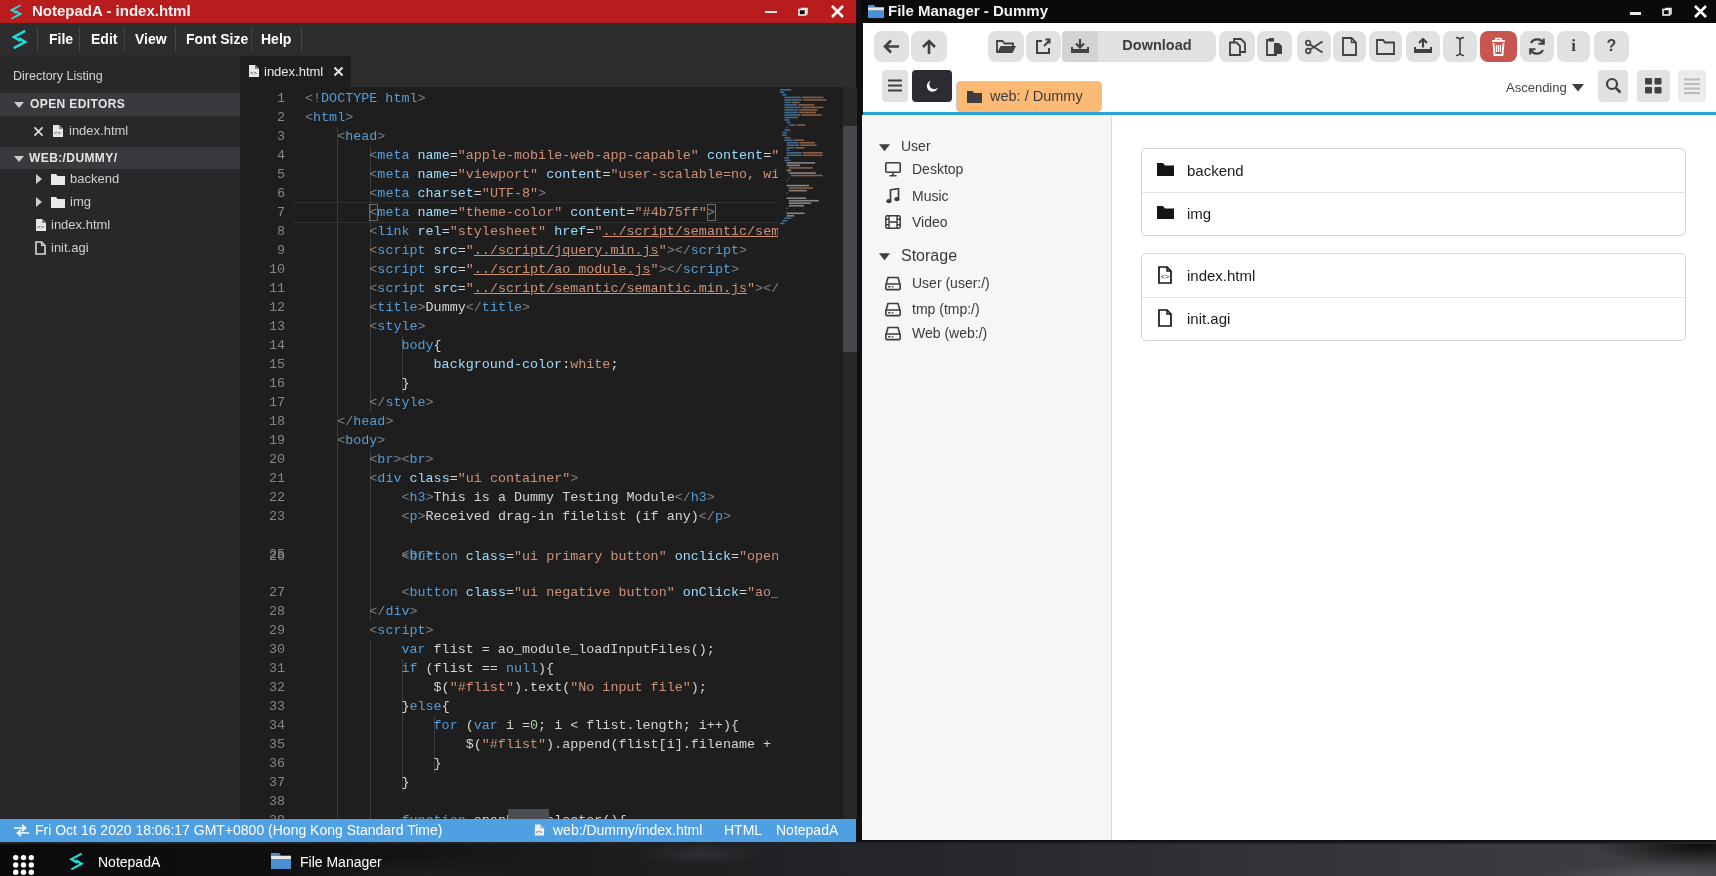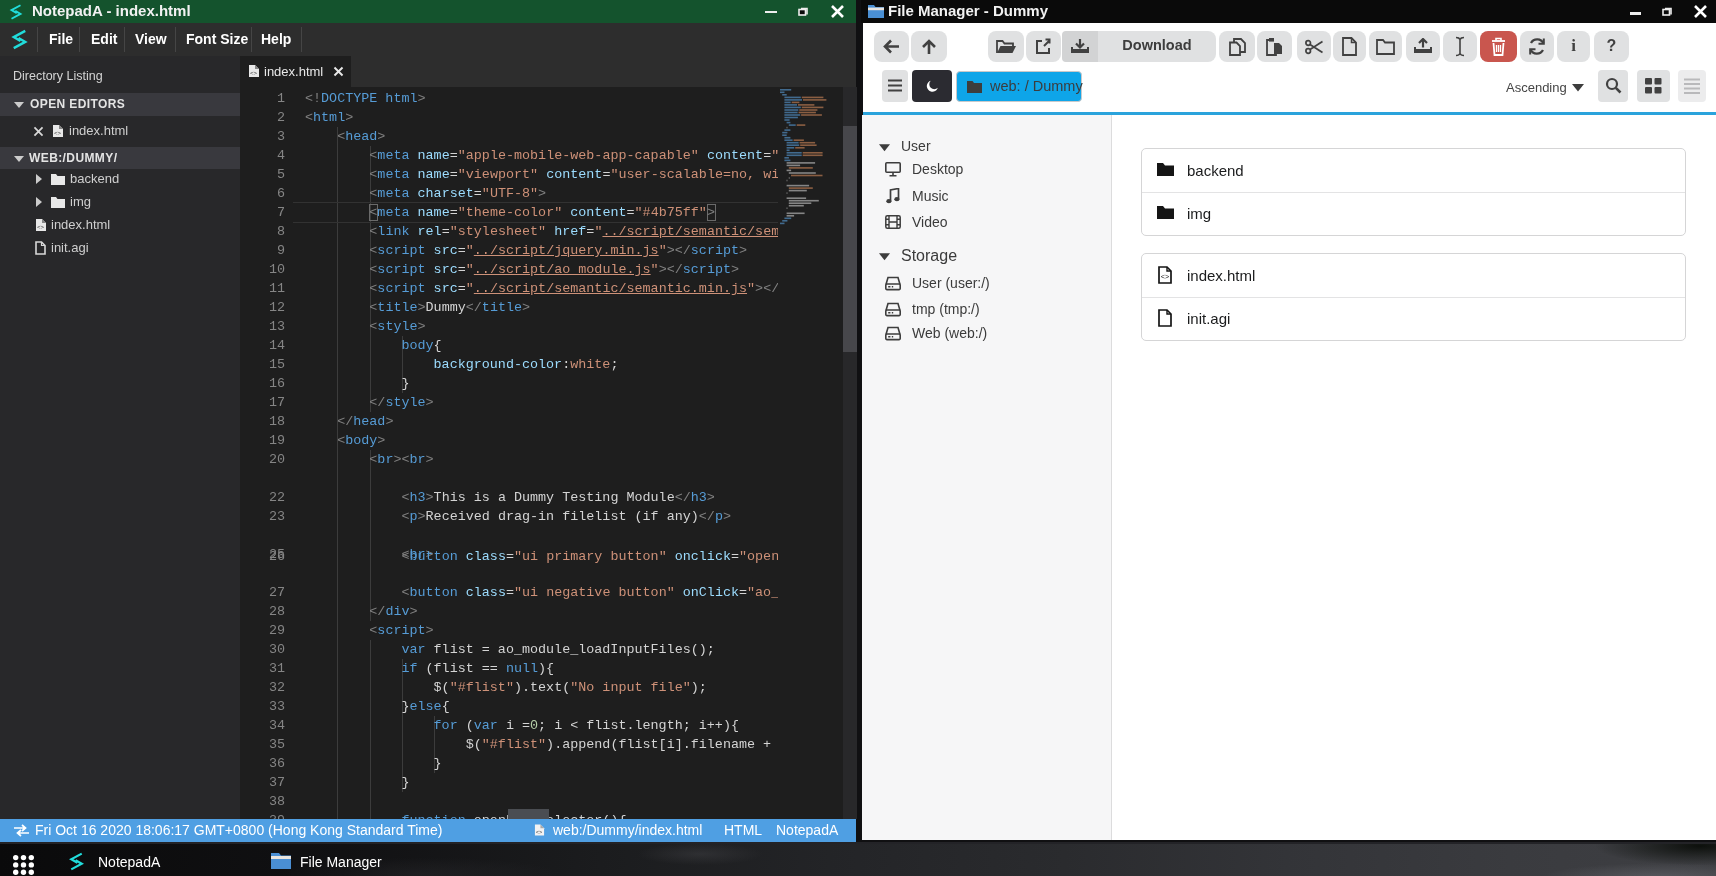--- a/index.html
+++ b/index.html
@@ -2,21 +2,21 @@
 <html><head>
 <meta charset="UTF-8">
 <style>
 * { margin:0; padding:0; box-sizing:border-box; }
 html,body { width:1716px; height:876px; overflow:hidden; background:#101012; font-family:"Liberation Sans", sans-serif; }
 .abs { position:absolute; }
 #stage { position:relative; width:1716px; height:876px; overflow:hidden; }
 
 
 #np { left:0; top:0; width:856px; height:842px; background:#1e1e1e; }
-#np-title { left:0; top:0; width:856px; height:30px; background:#14532d; color:#fff; }
+#np-title { left:0; top:0; width:856px; height:30px; background:#b91c1c; color:#fff; }
 #np-title .ttext { position:absolute; left:32px; top:2px; font-size:15px; font-weight:700; color:#f2f2f2;}
 #np-menu { left:0; top:23px; width:856px; height:33px; background:#2d2d2d; }
 .mitem { position:absolute; top:0; height:33px; line-height:33px; color:#fff; font-size:14px; font-weight:600; }
 .msep { position:absolute; top:4px; height:25px; width:1px; background:#454545; }
 #np-side { left:0; top:56px; width:240px; height:763px; background:#28282a; color:#cccccc; }
 .srow { position:absolute; left:0; width:240px; height:22px; line-height:22px; font-size:13px; color:#cfcfcf;text-decoration:underline; }
 .shead { background:#39393e; color:#e4e4e4; font-weight:700; font-size:12px; height:23px; line-height:23px; letter-spacing:0.4px;}
 .tri-d { position:absolute; width:0; height:0; border-left:5px solid transparent; border-right:5px solid transparent; border-top:6px solid #cccccc; }
 .tri-r { position:absolute; width:0; height:0; border-top:5px solid transparent; border-bottom:5px solid transparent; border-left:6px solid #cccccc; }
 
@@ -177,20 +177,21 @@
 <div class="cl" style="top:192px"><span class="ln">11</span><span class="code-txt">        <span class="p">&lt;</span><span class="t">script</span> <span class="a">src</span>=<span class="s">"</span><span class="s u">../script/semantic/semantic.min.js</span><span class="s">"</span><span class="p">&gt;</span><span class="p">&lt;/</span></span></div>
 <div class="cl" style="top:211px"><span class="ln">12</span><span class="code-txt">        <span class="p">&lt;</span><span class="t">title</span><span class="p">&gt;</span>Dummy<span class="p">&lt;/</span><span class="t">title</span><span class="p">&gt;</span></span></div>
 <div class="cl" style="top:230px"><span class="ln">13</span><span class="code-txt">        <span class="p">&lt;</span><span class="t">style</span><span class="p">&gt;</span></span></div>
 <div class="cl" style="top:249px"><span class="ln">14</span><span class="code-txt">            <span class="t">body</span>{</span></div>
 <div class="cl" style="top:268px"><span class="ln">15</span><span class="code-txt">                <span class="a">background-color</span>:<span class="s">white</span>;</span></div>
 <div class="cl" style="top:287px"><span class="ln">16</span><span class="code-txt">            }</span></div>
 <div class="cl" style="top:306px"><span class="ln">17</span><span class="code-txt">        <span class="p">&lt;/</span><span class="t">style</span><span class="p">&gt;</span></span></div>
 <div class="cl" style="top:325px"><span class="ln">18</span><span class="code-txt">    <span class="p">&lt;/</span><span class="t">head</span><span class="p">&gt;</span></span></div>
 <div class="cl" style="top:344px"><span class="ln">19</span><span class="code-txt">    <span class="p">&lt;</span><span class="t">body</span><span class="p">&gt;</span></span></div>
 <div class="cl" style="top:363px"><span class="ln">20</span><span class="code-txt">        <span class="p">&lt;</span><span class="t">br</span><span class="p">&gt;</span><span class="p">&lt;</span><span class="t">br</span><span class="p">&gt;</span></span></div>
+<div class="cl" style="top:382px"><span class="ln">21</span><span class="code-txt">        <span class="p">&lt;</span><span class="t">div</span> <span class="a">class</span>=<span class="s">"ui container"</span><span class="p">&gt;</span></span></div>
 <div class="cl" style="top:401px"><span class="ln">22</span><span class="code-txt">            <span class="p">&lt;</span><span class="t">h3</span><span class="p">&gt;</span>This is a Dummy Testing Module<span class="p">&lt;/</span><span class="t">h3</span><span class="p">&gt;</span></span></div>
 <div class="cl" style="top:420px"><span class="ln">23</span><span class="code-txt">            <span class="p">&lt;</span><span class="t">p</span><span class="p">&gt;</span>Received drag-in filelist (if any)<span class="p">&lt;/</span><span class="t">p</span><span class="p">&gt;</span></span></div>
 <div class="cl" style="top:458px"><span class="ln">25</span><span class="code-txt">            <span class="p">&lt;</span><span class="t">br</span><span class="p">&gt;</span></span></div>
 <div class="cl" style="top:460px"><span class="ln">26</span><span class="code-txt">            <span class="p">&lt;</span><span class="t">button</span> <span class="a">class</span>=<span class="s">"ui primary button"</span> <span class="a">onclick</span>=<span class="s">"openFileSelector();"</span></span></div>
 <div class="cl" style="top:496px"><span class="ln">27</span><span class="code-txt">            <span class="p">&lt;</span><span class="t">button</span> <span class="a">class</span>=<span class="s">"ui negative button"</span> <span class="a">onClick</span>=<span class="s">"ao_module_close();"</span></span></div>
 <div class="cl" style="top:515px"><span class="ln">28</span><span class="code-txt">        <span class="p">&lt;/</span><span class="t">div</span><span class="p">&gt;</span></span></div>
 <div class="cl" style="top:534px"><span class="ln">29</span><span class="code-txt">        <span class="p">&lt;</span><span class="t">script</span><span class="p">&gt;</span></span></div>
 <div class="cl" style="top:553px"><span class="ln">30</span><span class="code-txt">            <span class="k">var</span> flist = ao_module_loadInputFiles();</span></div>
 <div class="cl" style="top:572px"><span class="ln">31</span><span class="code-txt">            <span class="k">if</span> (flist == <span class="k">null</span>){</span></div>
 <div class="cl" style="top:591px"><span class="ln">32</span><span class="code-txt">                $(<span class="s">"#flist"</span>).text(<span class="s">"No input file"</span>);</span></div>
@@ -410,21 +411,21 @@
     <div class="btn2" style="left:21px;width:26px">
       <svg class="abs" style="left:6px;top:9px" width="14" height="13" viewBox="0 0 14 13">
           <path d="M0 1.5 h14 M0 6.5 h14 M0 11.5 h14" stroke="#414141" stroke-width="2.2"></path>
         </svg>
     </div>
     <div class="btn2" style="left:51px;width:40px;background:#2b2b31">
       <svg class="abs" style="left:13px;top:8px" width="15" height="16" viewBox="0 0 24 24">
           <path d="M20.5 14.8 A9 9 0 1 1 9.2 3.5 A7.8 7.8 0 0 0 20.5 14.8 z" fill="#fff"></path>
         </svg>
     </div>
-    <div class="abs" style="left:95px;top:71px;width:126px;height:31px;background:#0ea5e9;border:1px solid #c9c9ca;border-radius:4px">
+    <div class="abs" style="left:95px;top:81px;width:146px;height:31px;background:#fdba74;border:1px solid #c9c9ca;border-radius:4px">
       <svg class="abs" style="left:10px;top:9px" width="15" height="13" viewBox="0 0 15 13">
           <path d="M0 12 V0 h5.5 l1.5 2 h8 V12 z" fill="#3d3d3d"></path>
         </svg>
       <div class="abs" style="left:33px;top:6px;font-size:14.5px;color:#3c3c3d;white-space:nowrap">web: / Dummy</div>
     </div>
     <div class="abs" style="left:645px;top:80px;font-size:13px;color:#454545;white-space:nowrap">Ascending</div>
     <svg class="abs" style="left:711px;top:84px" width="12" height="8" viewBox="0 0 12 8">
         <path d="M0 0 h12 L6 7.5 z" fill="#3d3d3d"></path>
       </svg>
     <div class="btn2" style="left:737px;width:30px;top:70px">

